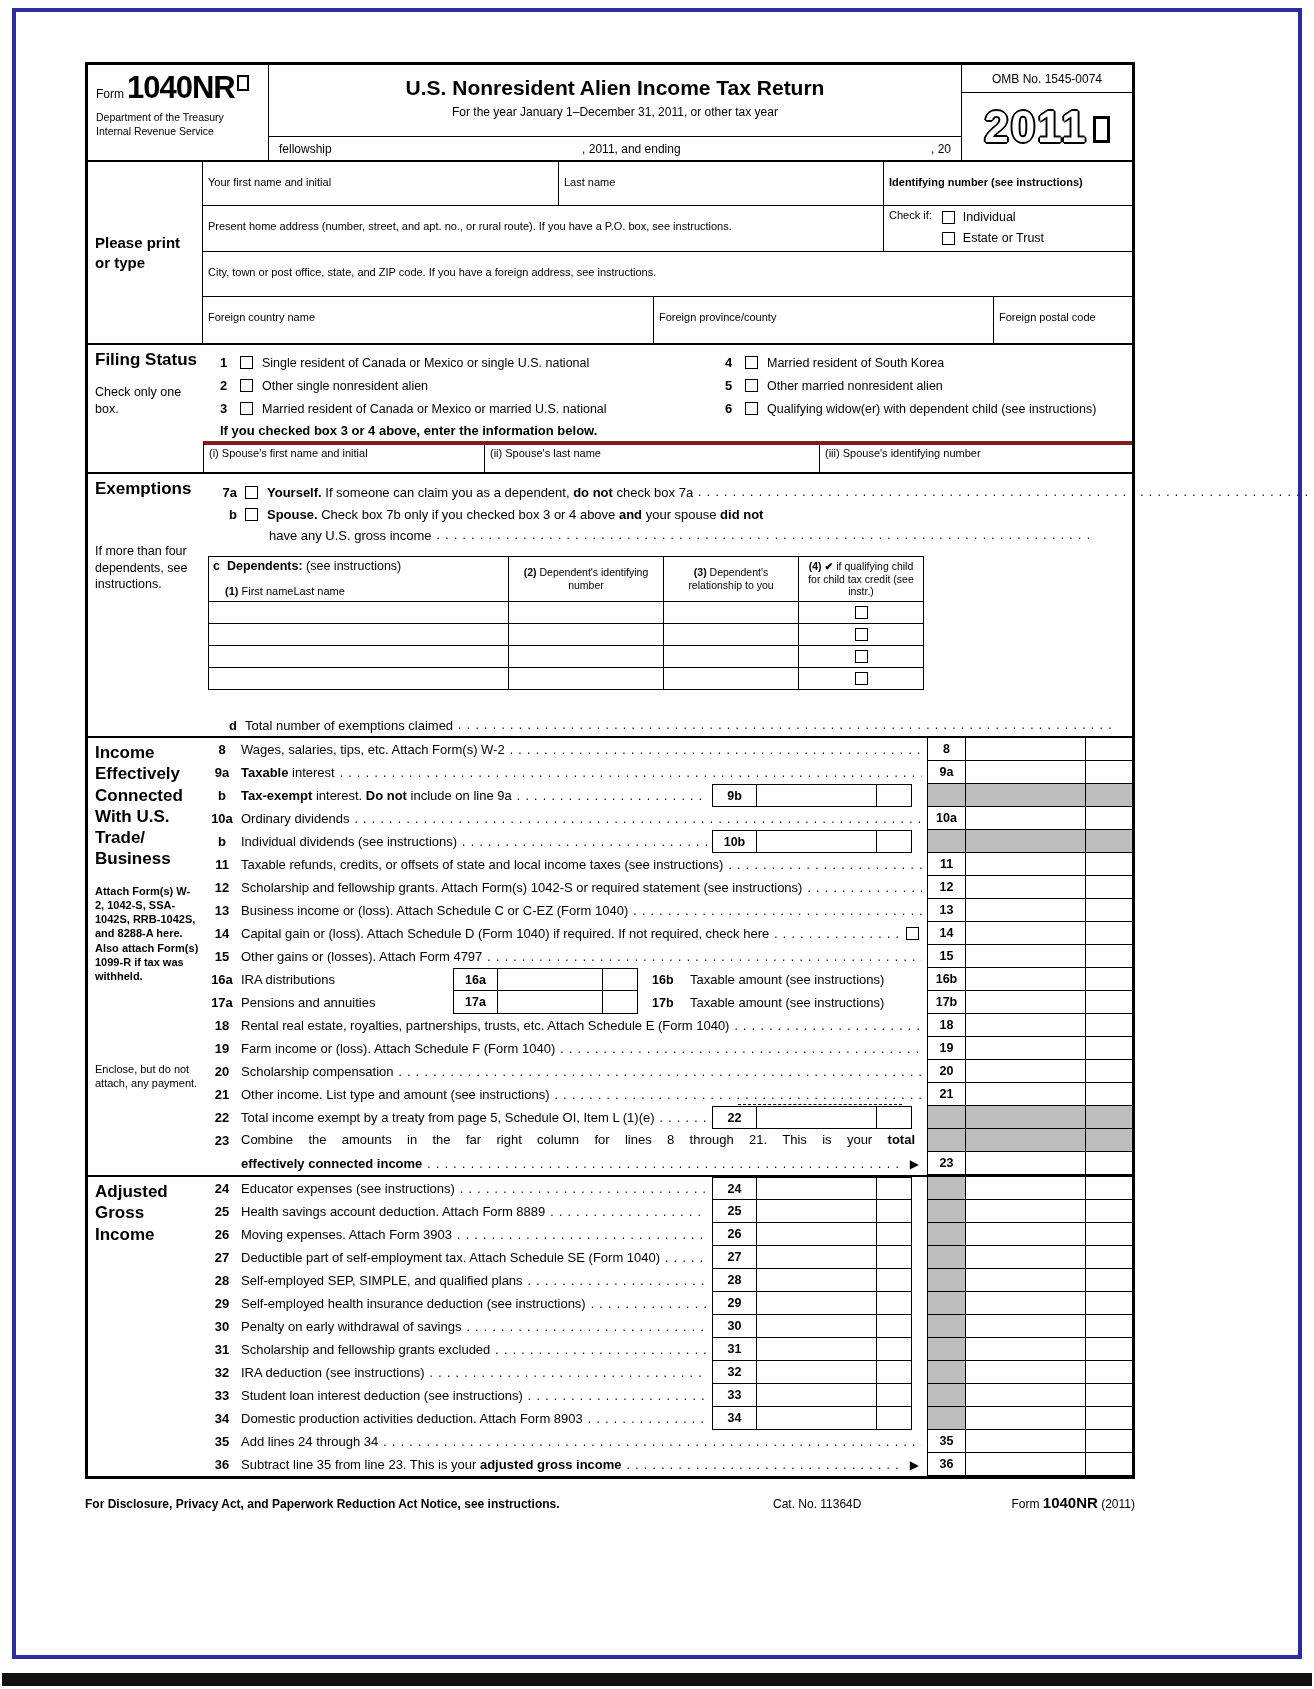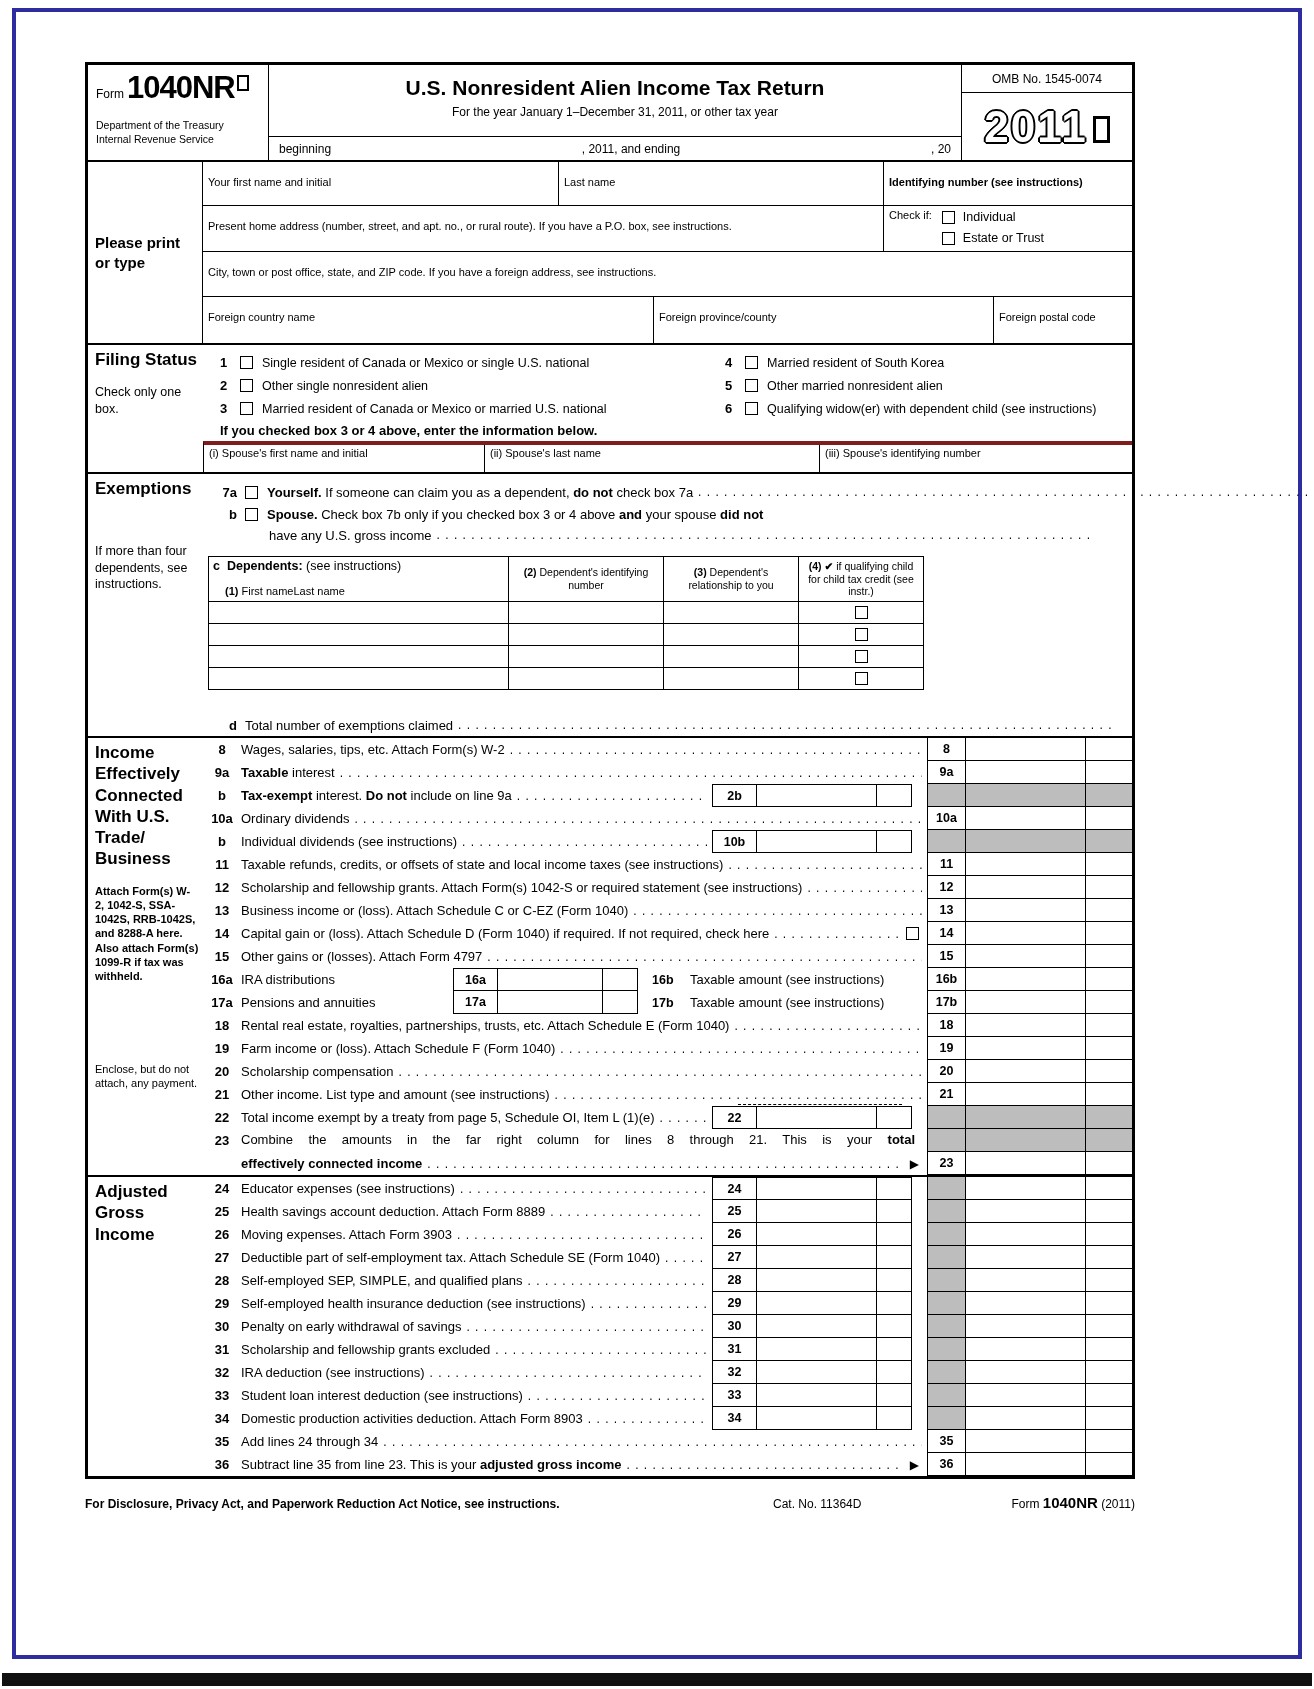--- a/index.html
+++ b/index.html
@@ -9,21 +9,21 @@
 .frame-outer{position:absolute;left:12px;top:8px;right:12px;bottom:30px;border:4px solid #2d2d9f}
 .bottom-band{position:absolute;left:2px;right:2px;bottom:3px;height:13px;background:#111}
 .form1040{position:absolute;left:85px;top:62px;width:1050px;background:#fff;border:3px solid #000}
 
 .hdr{display:flex;height:95px}
 .hdr-left{flex:0 0 180px;padding:6px 4px 4px 8px;display:flex;flex-direction:column}
 .hl-top{display:flex;align-items:flex-start}
 .form-word{font-size:12px;margin-top:16px}
 .form-num{font-size:31px;font-weight:bold;letter-spacing:-1px;margin-left:3px;line-height:1.1}
 .glyph-sm{width:12px;height:16px;border:2px solid #000;margin-left:2px;margin-top:4px}
-.dept{font-size:10.5px;line-height:1.3;margin-top:14px}
+.dept{font-size:10.5px;line-height:1.3;margin-top:6px}
 .hdr-mid{flex:1;border-left:1.5px solid #000;border-right:1.5px solid #000;display:flex;flex-direction:column}
 .title{font-size:21px;font-weight:bold;text-align:center;padding-top:11px}
 .subtitle{font-size:12px;text-align:center;padding-top:5px;flex:1}
 .yearline{height:24px;border-top:1px solid #000;display:flex;align-items:center;font-size:12px;padding:0 10px}
 .yl-gap{flex:1;height:14px}
 .hdr-right{flex:0 0 170px;display:flex;flex-direction:column}
 .omb{height:28px;border-bottom:1px solid #000;font-size:12px;display:flex;align-items:center;justify-content:center}
 .big-year-wrap{flex:1;display:flex;align-items:center;justify-content:center;gap:5px}
 .big-year{font-size:44px;font-weight:bold;letter-spacing:2px;line-height:1;color:#fff;text-shadow:-2px 0 #000,2px 0 #000,0 -2px #000,0 2px #000,-1px -1px #000,1px 1px #000,1px -1px #000,-1px 1px #000}
 .glyph-lg{width:17px;height:27px;border:3px solid #000;margin-top:6px}
@@ -137,21 +137,21 @@
       </div>
       <div class="dept">
         <div>Department of the Treasury</div>
         <div>Internal Revenue Service</div>
       </div>
     </div>
     <div class="hdr-mid">
       <div class="title">U.S. Nonresident Alien Income Tax Return</div>
       <div class="subtitle">For the year January 1–December 31, 2011, or other tax year</div>
       <div class="yearline">
-        <span>beginning</span>
+        <span>fellowship</span>
         <span class="yl-gap"></span>
         <span>, 2011, and ending</span>
         <span class="yl-gap"></span>
         <span>, 20</span>
       </div>
     </div>
     <div class="hdr-right">
       <div class="omb">OMB No. 1545-0074</div>
       <div class="big-year-wrap">
         <span class="big-year">2011</span>
@@ -391,21 +391,21 @@
         <div class="ramt"></div>
         <div class="rcents"></div>
       </div>
 
       <div class="irow mtop">
         <div class="ino">b</div>
         <div class="itext">
             <span><b>Tax-exempt</b><span> interest. </span><b>Do not</b><span> include on line 9a</span></span>
             <span class="dots"></span>
           </div>
-        <div class="mno">2b</div>
+        <div class="mno">9b</div>
         <div class="mamt"></div>
         <div class="mcents"></div>
         <div class="mgap"></div>
         <div class="rno gray"></div>
         <div class="ramt gray"></div>
         <div class="rcents gray"></div>
       </div>
 
       <div class="irow">
         <div class="ino">10a</div>

